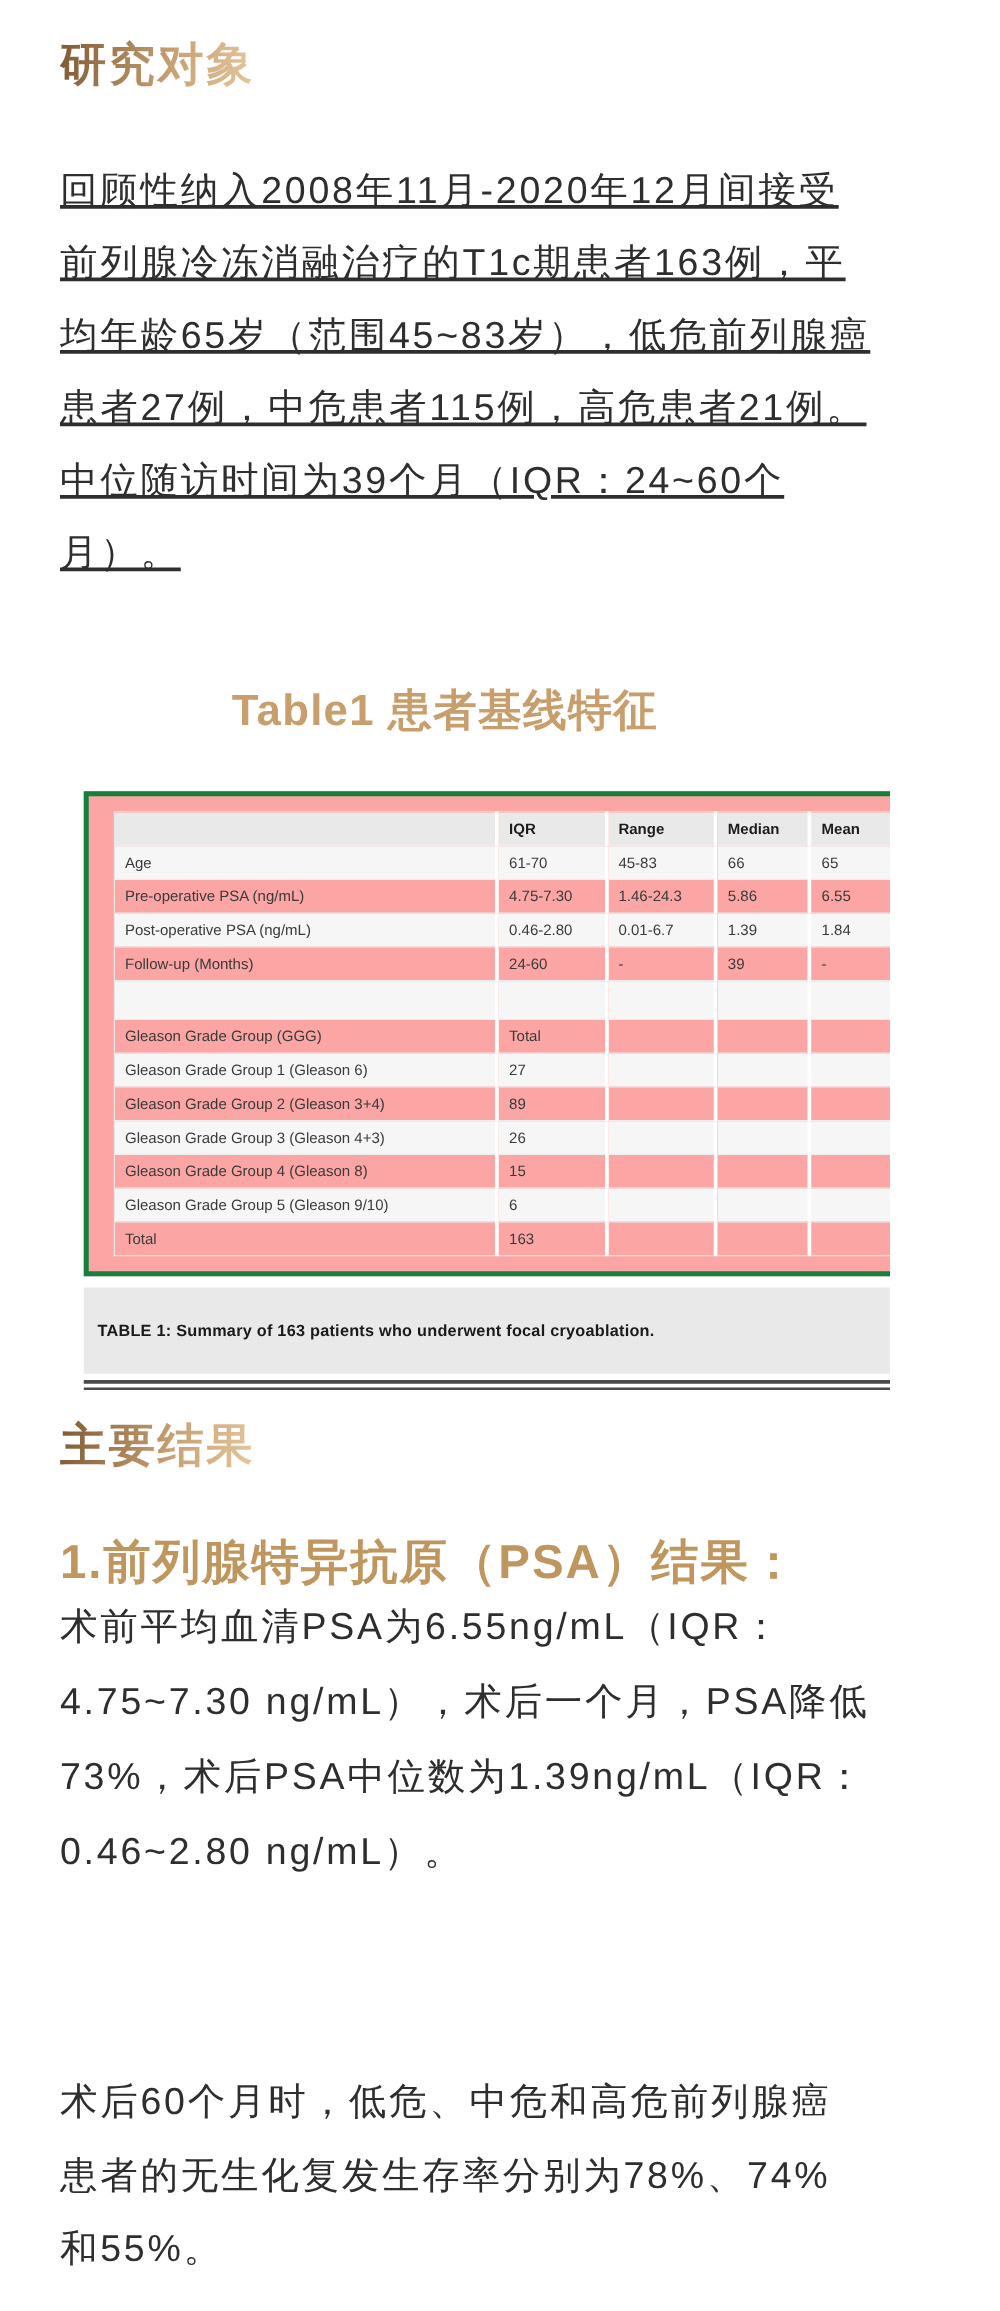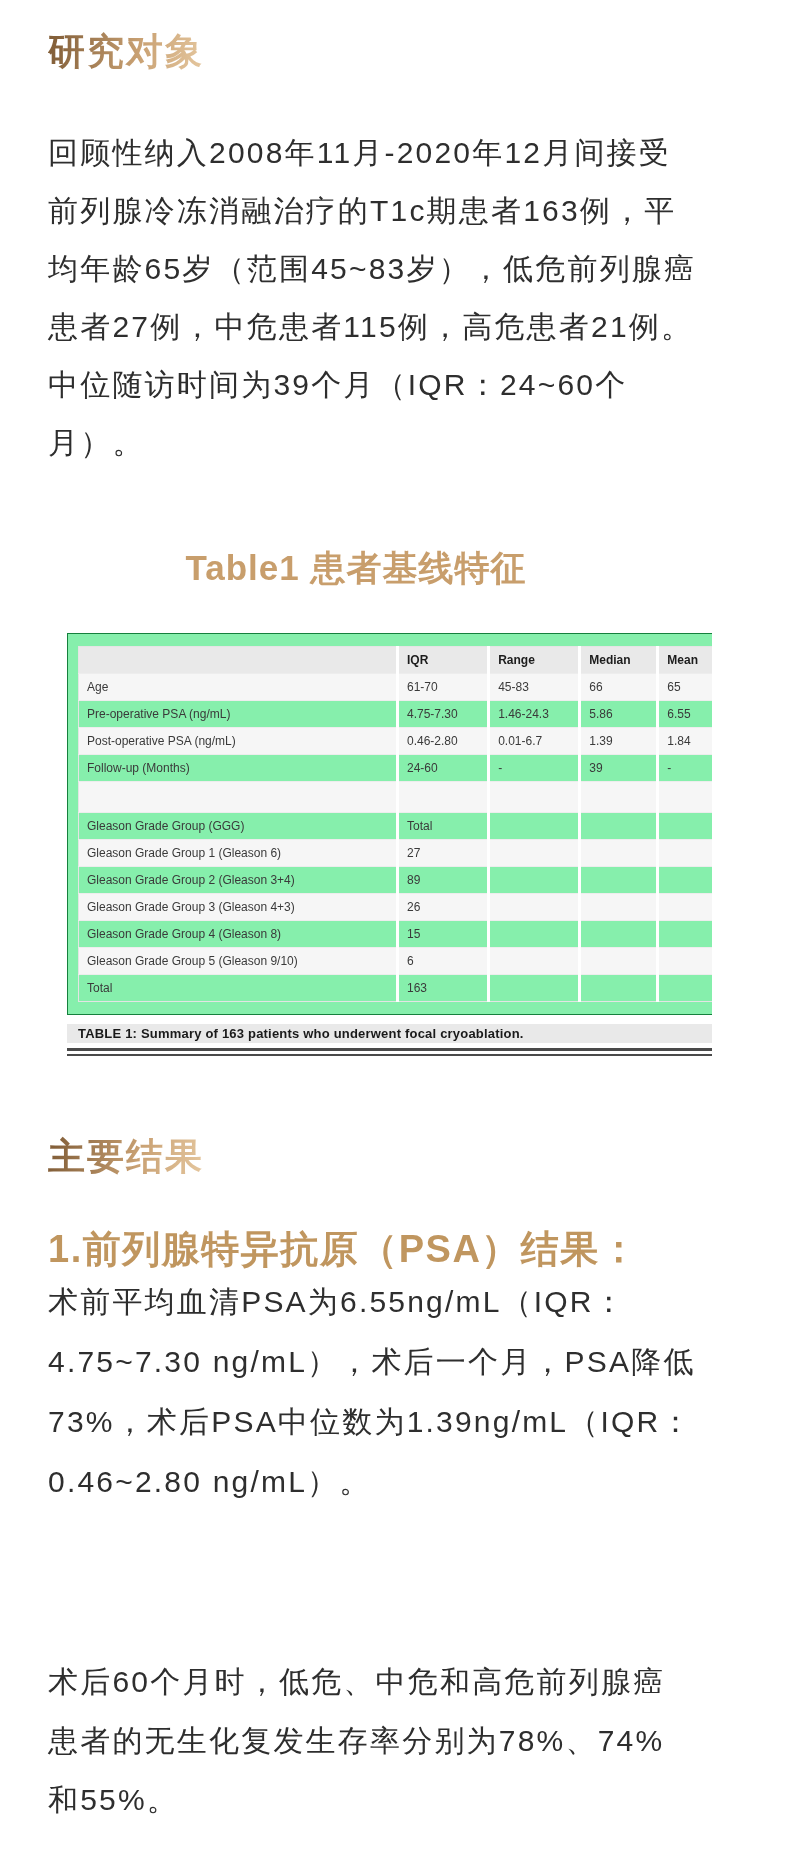--- a/index.html
+++ b/index.html
@@ -40,21 +40,21 @@
     position: absolute;
     left: 48px;
     width: 714px;
     margin: 0;
     font-size: 30px;
     line-height: 58px;
     letter-spacing: 2.2px;
     color: #2e2e2e;
     white-space: pre-line;
   }
-  #par-1 { top: 124px; }
+  #par-1 { top: 124px; text-decoration: underline; }
   #par-2 { top: 1272px; line-height: 60px; }
   #par-3 { top: 1652px; line-height: 59px; }
 
   
   .table-title {
     position: absolute;
     top: 545px;
     left: 0;
     width: 100%;
     margin: 0;
@@ -79,23 +79,23 @@
   #sub-2 { top: 1600px; }
 
   
   #figure {
     position: absolute;
     left: 67px;
     top: 633px;
     width: 674px;
   }
   .table-box {
-    border: 1px solid #15803d;
-    background: #86efac;
-    padding: 12px 10px;
+    border: 4px solid #15803d;
+    background: #fca5a5;
+    padding: 12px 20px;
   }
   #baseline-table {
     width: 100%;
     border-collapse: collapse;
     table-layout: fixed;
     font-size: 12px;
     color: #3a3a3a;
     border: 1px solid #e4e4e4;
   }
   #baseline-table th, #baseline-table td {
@@ -112,21 +112,21 @@
     color: #1c1c1c;
   }
   #baseline-table tbody tr { border-top: 1px solid #ededed; }
   #baseline-table tbody tr.stripe { background: #f6f6f6; margin-top: 38px; }
   #baseline-table th + th, #baseline-table td + td { border-left: 3px solid #ffffff; }
   #baseline-table tr.spacer td { height: 18px; }
 
   .caption-band {
     margin-top: 9px;
     background: #e9e9e9;
-    padding: 2px 11px;
+    padding: 27px 11px;
     font-size: 13px;
     font-weight: 700;
     letter-spacing: 0.2px;
     color: #1a1a1a;
   }
   .double-rule {
     margin-top: 5px;
     height: 3px;
     border-top: 3px solid #4a4a4a;
     border-bottom: 2px solid #4a4a4a;

